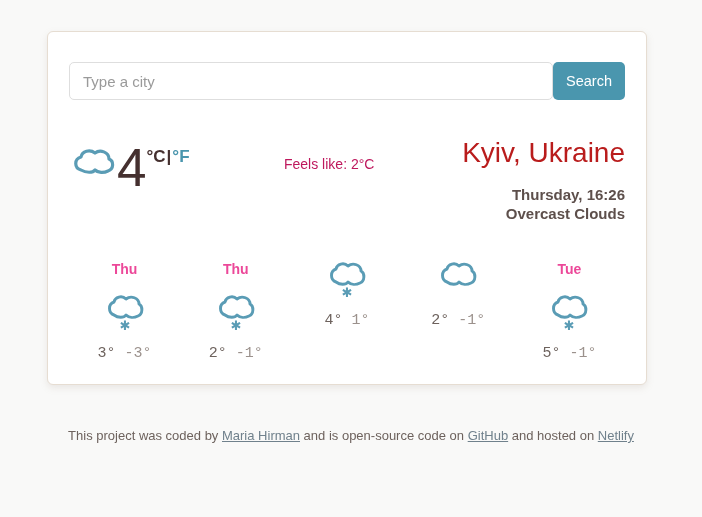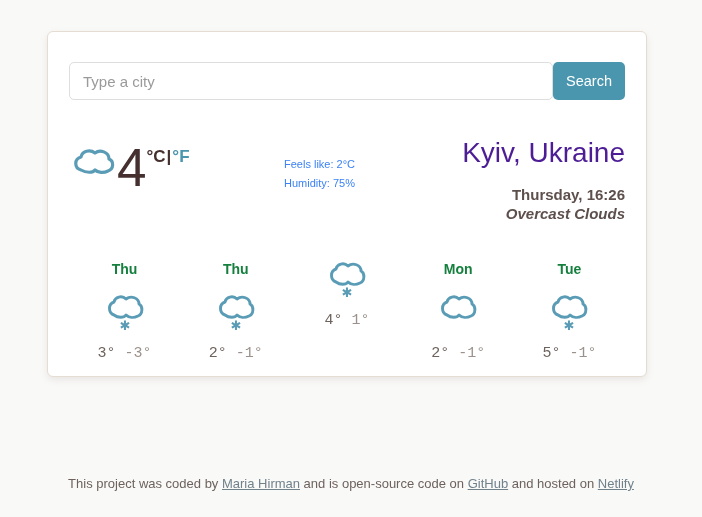--- a/index.html
+++ b/index.html
@@ -22,21 +22,21 @@
   .weather-card {
     position: absolute;
     left: 47px;
     top: 31px;
     width: 600px;
     box-sizing: border-box;
     background: #ffffff;
     border: 1px solid #e6ddd2;
     border-radius: 6px;
     box-shadow: 0 3px 7px rgba(160, 145, 130, 0.17);
-    padding: 30px 21px 14px 21px;
+    padding: 30px 21px 22px 21px;
   }
 
   
   .search-row {
     display: flex;
     align-items: center;
   }
   .search-input {
     flex: 1 1 auto;
     height: 38px;
@@ -104,83 +104,82 @@
     margin: 0 1px;
   }
   .unit-link {
     color: #4a96ae;
     text-decoration: none;
     cursor: pointer;
   }
   .current-mid {
     width: 150px;
     padding-top: 20px;
-    font-size: 11px;
+    font-size: 14px;
     line-height: 18.5px;
-    color: #3b82f6;
+    color: #be185d;
   }
   .current-right {
     flex: 1 1 auto;
     text-align: right;
     padding-top: 2px;
   }
   .city-name {
     font-size: 28px;
     line-height: 32px;
-    color: #4c1d95;
+    color: #b91c1c;
     margin: 0;
     font-weight: normal;
   }
   .city-time {
     font-size: 15px;
     font-weight: bold;
     color: #5d4f4b;
     margin-top: 16px;
     line-height: 19px;
   }
   .city-desc {
     font-size: 15px;
     font-weight: bold;
     color: #5d4f4b;
     line-height: 19px;
-    font-style: italic;
   }
 
   
   .forecast {
     display: flex;
     margin-top: 46px;
   }
   .forecast-day {
     flex: 1 1 0;
     text-align: center;
   }
   .forecast-label {
     font-size: 14px;
     font-weight: bold;
-    color: #15803d;
+    color: #ec4899;
     margin-bottom: 17px;
   }
   .forecast-icon {
     height: 42px;
     margin-bottom: 9px;
   }
   .forecast-temps {
     font-size: 15px;
     color: #6d625d;
     font-family: Liberation Mono, monospace;
   }
   .temp-max { color: #6d625d; }
   .temp-min { color: #9b918c; }
 
   
   .footer {
     position: absolute;
     left: 0;
-    top: 476px;
+    top: 428px;
     width: 702px;
     text-align: center;
     font-size: 13px;
     color: #6d625d;
   }
   .footer a {
     color: #70818c;
     text-decoration: underline;
   }
 </style>
@@ -206,21 +205,20 @@
           </svg>
         </span>
         <span class="temp-value">4</span>
         <span class="units">
           <span class="unit-active">°C</span><span class="unit-sep">|</span><span class="unit-link">°F</span>
         </span>
       </div>
 
       <div class="current-mid">
         <div>Feels like: 2°C</div>
-        <div>Humidity: 75%</div>
       </div>
 
       <div class="current-right">
         <h1 class="city-name">Kyiv, Ukraine</h1>
         <div class="city-time">Thursday, 16:26</div>
         <div class="city-desc">Overcast Clouds</div>
       </div>
 
     </div>
 
@@ -265,21 +263,20 @@
             <text x="20" y="36" font-size="13" fill="#5a9cb5" text-anchor="middle" font-family="'Liberation Sans', sans-serif">✱</text>
           </svg>
         </div>
         <div class="forecast-temps">
           <span class="temp-max">4°</span>
           <span class="temp-min">1°</span>
         </div>
       </div>
 
       <div class="forecast-day">
-        <div class="forecast-label">Mon</div>
         <div class="forecast-icon">
           <svg width="40" height="42" viewBox="0 0 40 42">
             <path d="M9 21 C3 19 3 10 9 8 C10 3 17 1 21 5 C26 1 34 4 34 10
                      C38 12 38 20 33 22 C29 24 24 24 21 21 C19 24 13 24 9 21 Z" fill="none" stroke="#5a9cb5" stroke-width="2.9" stroke-linejoin="round" stroke-linecap="round"></path>
           </svg>
         </div>
         <div class="forecast-temps">
           <span class="temp-max">2°</span>
           <span class="temp-min">-1°</span>
         </div>

